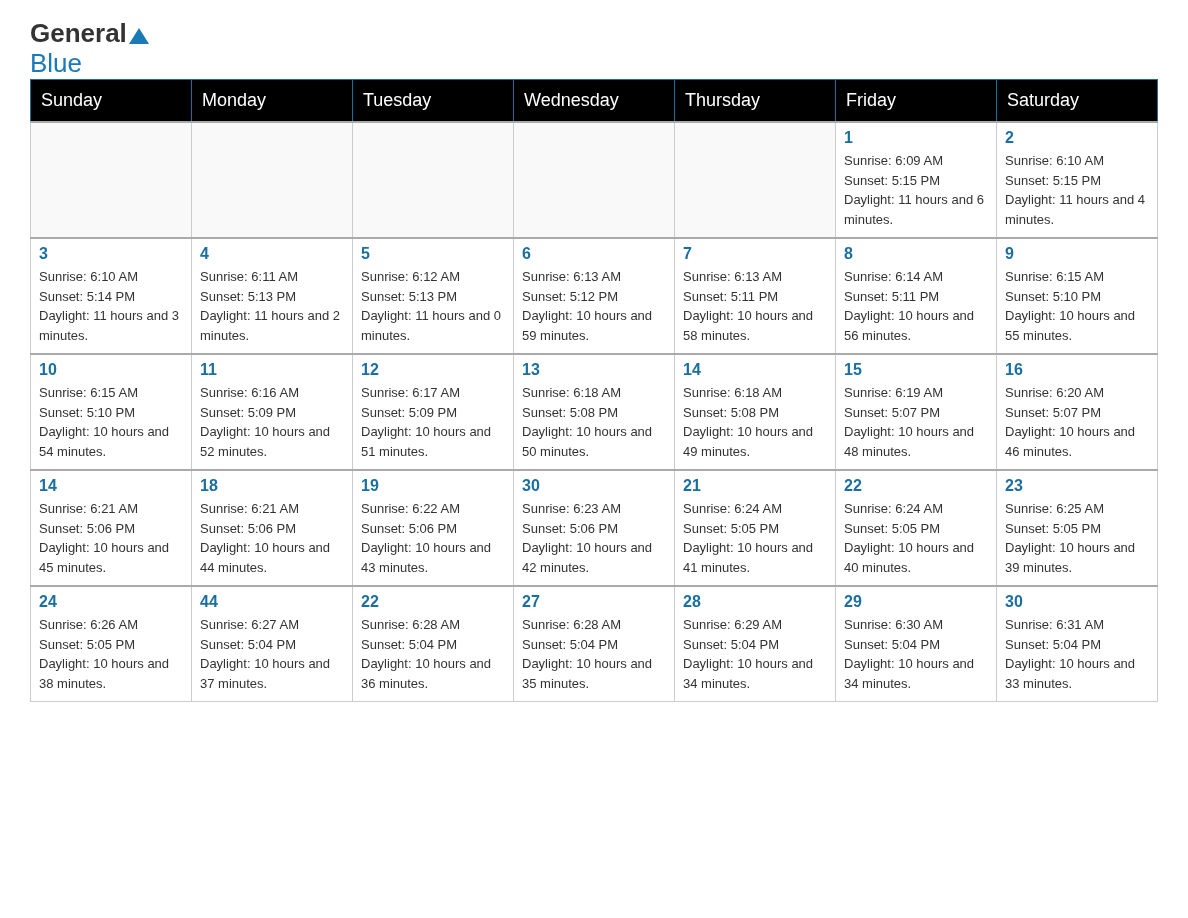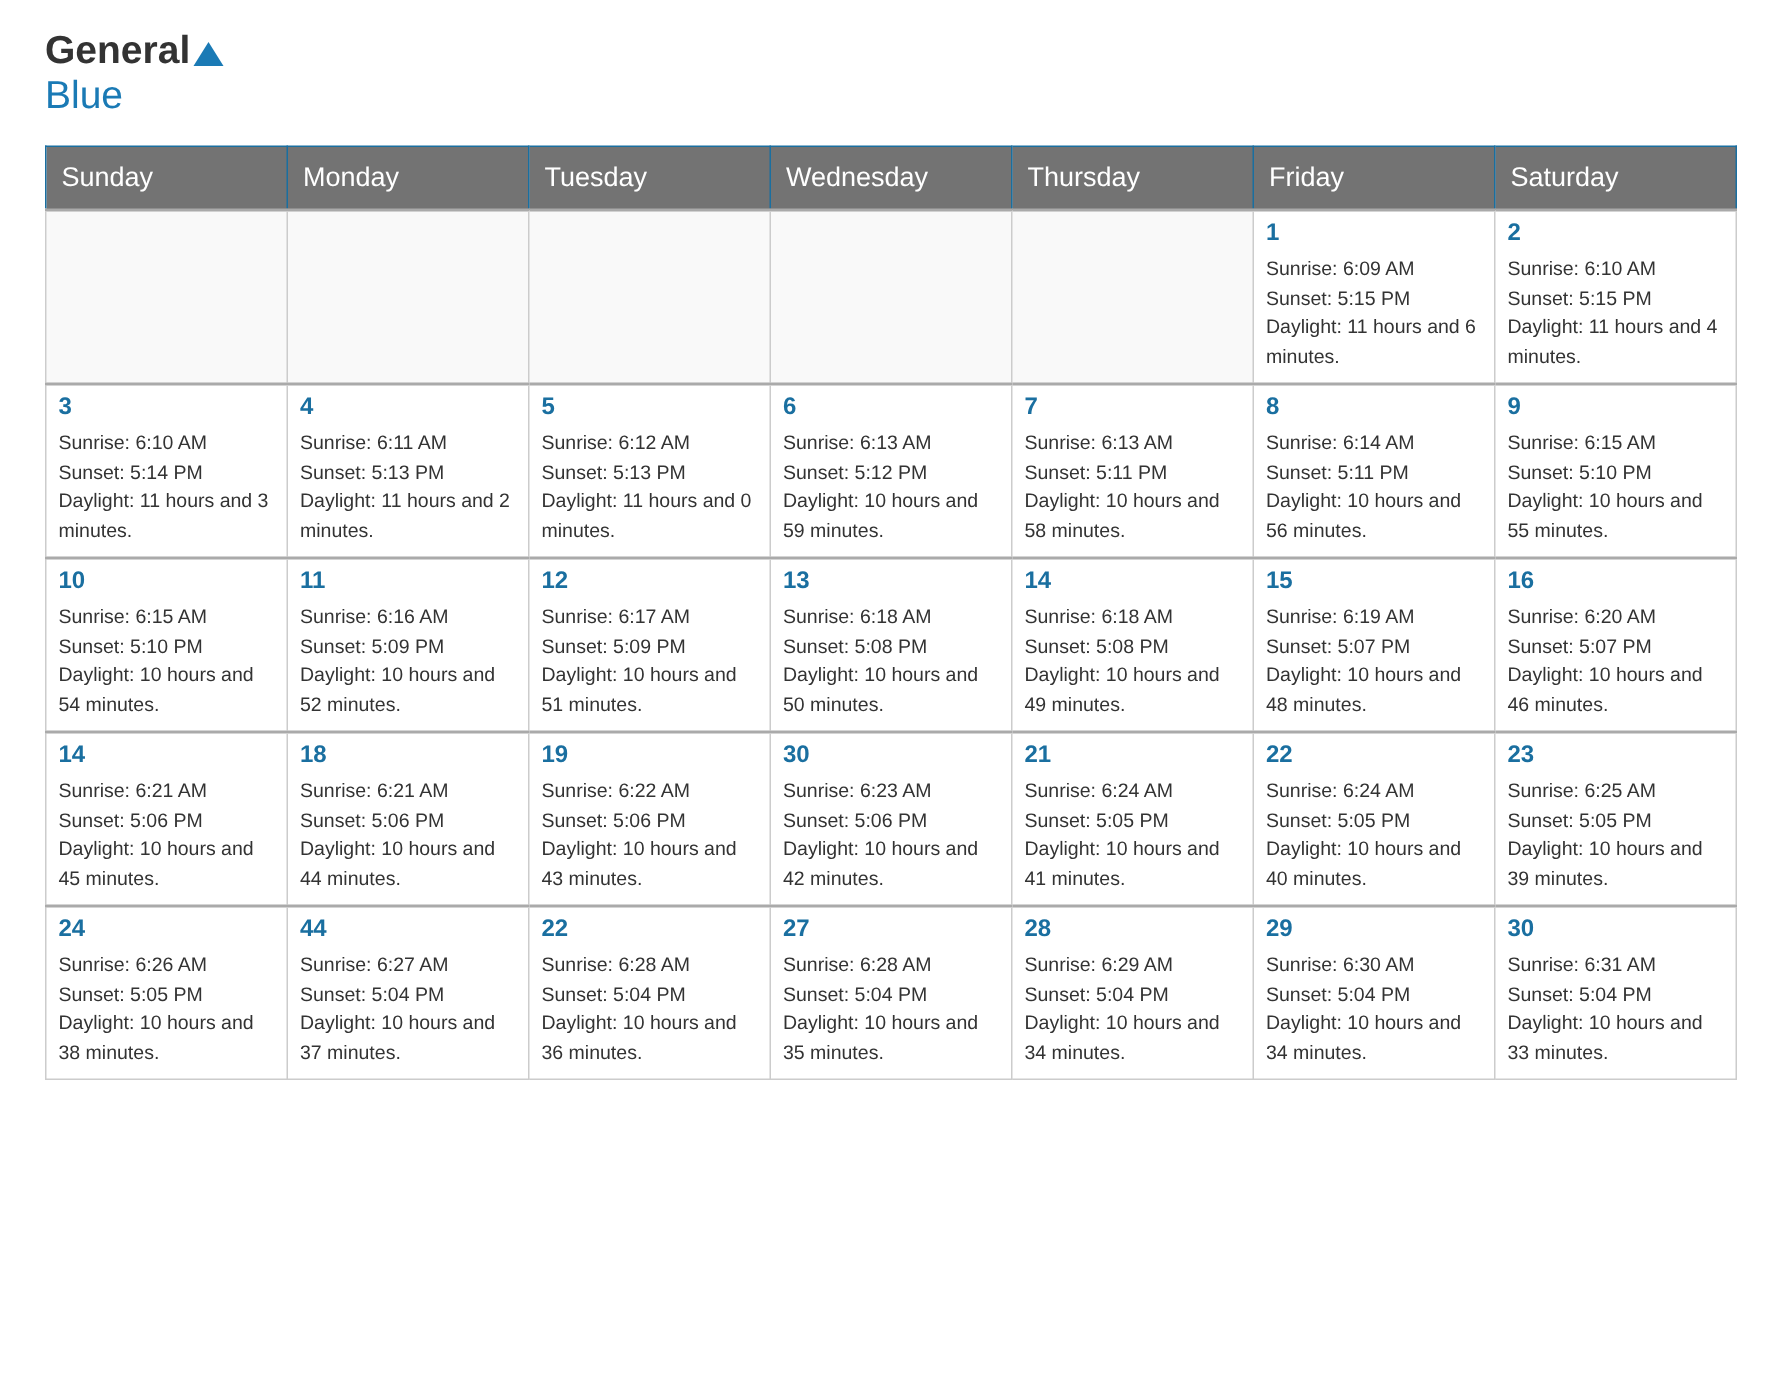--- a/index.html
+++ b/index.html
@@ -7,21 +7,20 @@
       background: #fff;
       font-family: Arial, Helvetica, sans-serif;
       width: 1188px;
       min-height: 918px;
       padding: 20px 30px 30px 30px;
     }
     .header-area {
       display: flex;
       justify-content: space-between;
       align-items: flex-start;
-      margin-bottom: 18px;
     }
     .logo-area {
       display: flex;
       flex-direction: column;
       align-items: flex-start;
     }
     .logo-text {
       display: flex;
       align-items: flex-end;
       font-size: 26px;
@@ -57,21 +56,21 @@
       font-size: 22px;
       color: #444;
       margin-top: 4px;
     }
     .calendar {
       width: 100%;
       border-collapse: collapse;
       border: 1px solid #aaa;
     }
     .calendar th {
-      background-color: #737373;
+      background-color: #000000;
       color: #fff;
       font-size: 18px;
       font-weight: normal;
       padding: 10px 10px;
       text-align: left;
       border: 1px solid #1a6fa0;
     }
     .calendar td {
       vertical-align: top;
       width: 14.28%;

